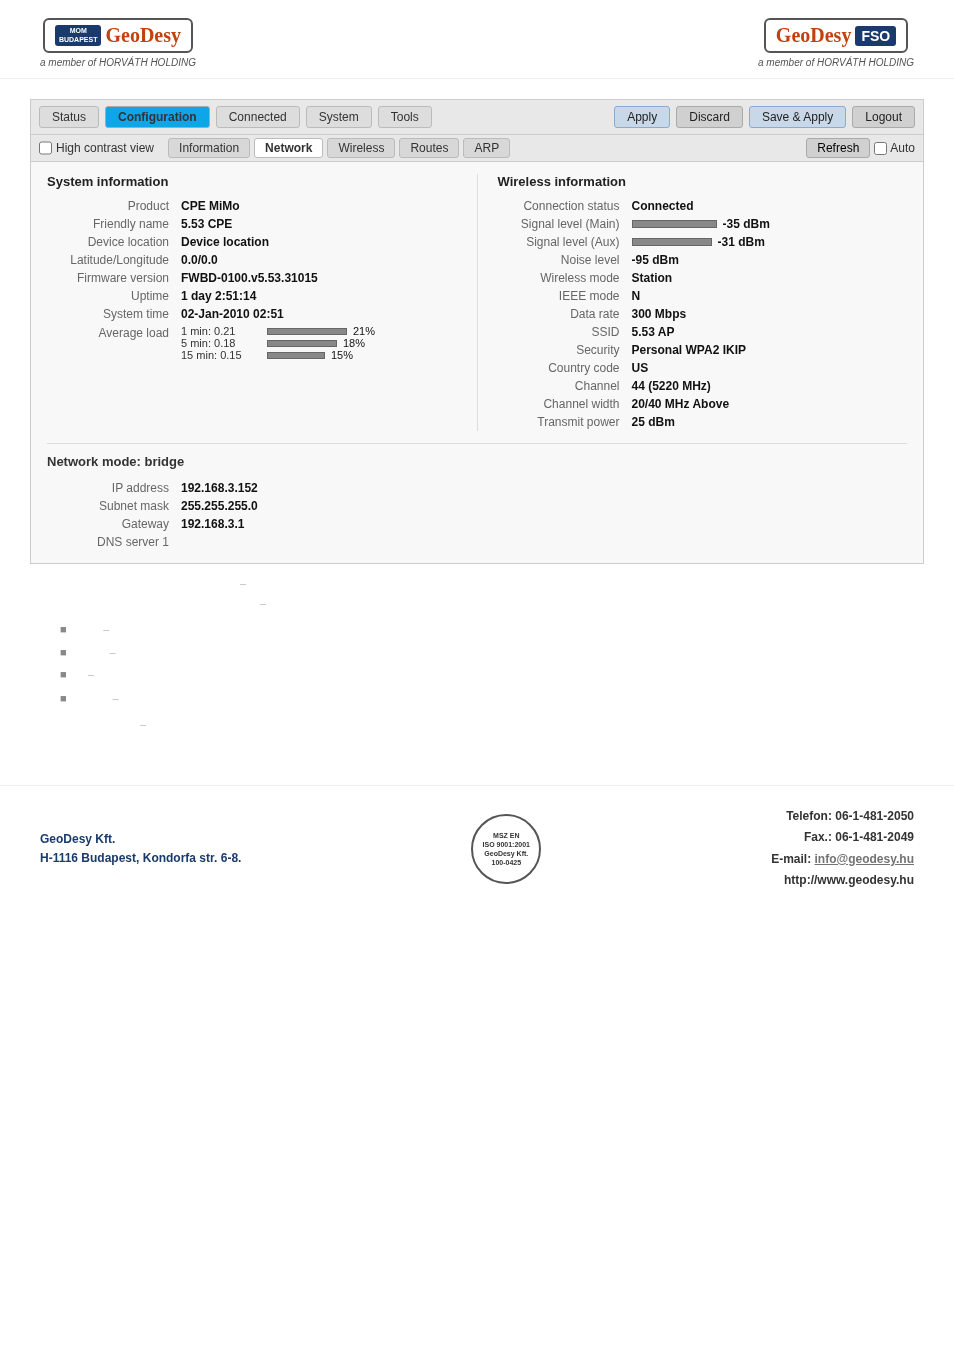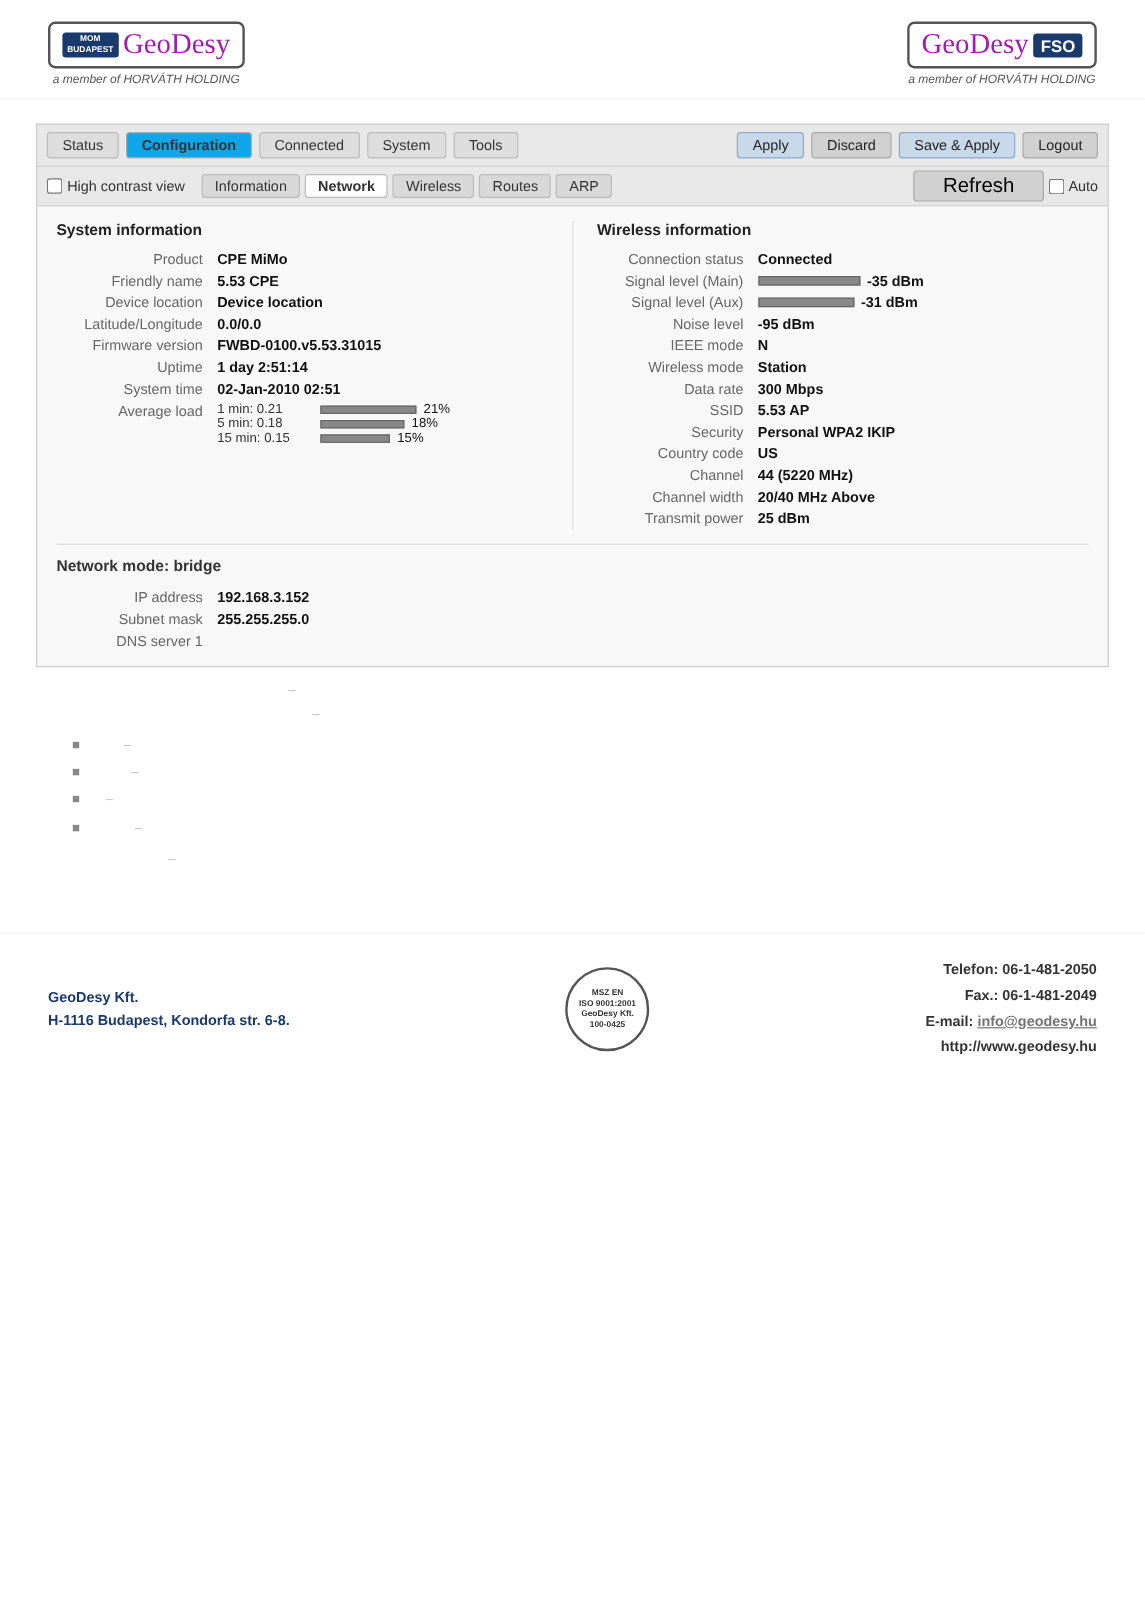--- a/index.html
+++ b/index.html
@@ -40,23 +40,23 @@
       color: white;
       font-size: 9px;
       font-weight: bold;
       padding: 2px 4px;
       border-radius: 3px;
       line-height: 1.2;
       text-align: center;
     }
 
     .logo-geodesy {
-      font-size: 24px;
-      font-weight: normal;
-      color: #a21caf;
+      font-size: 20px;
+      font-weight: bold;
+      color: #c2410c;
       font-family: 'Times New Roman', serif;
     }
 
     .logo-fso {
       background: #1a3a6b;
       color: white;
       font-size: 14px;
       font-weight: bold;
       padding: 2px 6px;
       border-radius: 3px;
@@ -148,26 +148,26 @@
     }
 
     .sub-tab.active {
       background: #fff;
       font-weight: bold;
     }
 
     .sub-nav-spacer { flex: 1; }
 
     .refresh-btn {
-      padding: 2px 24px;
+      padding: 2px 10px;
       background: #d0d0d0;
       border: 1px solid #aaa;
       border-radius: 3px;
       cursor: pointer;
-      font-size: 17px;
+      font-size: 12px;
     }
 
     .auto-check {
       display: flex;
       align-items: center;
       gap: 3px;
       font-size: 12px;
     }
 
     
@@ -466,26 +466,26 @@
                 <span class="signal-bar" style="width:80px;"></span>
                 <span>-31 dBm</span>
               </div>
             </td>
           </tr>
           <tr>
             <td>Noise level</td>
             <td>-95 dBm</td>
           </tr>
           <tr>
+            <td>Wireless mode</td>
+            <td>Station</td>
+          </tr>
+          <tr>
             <td>IEEE mode</td>
             <td>N</td>
-          </tr>
-          <tr>
-            <td>Wireless mode</td>
-            <td>Station</td>
           </tr>
           <tr>
             <td>Data rate</td>
             <td>300 Mbps</td>
           </tr>
           <tr>
             <td>SSID</td>
             <td>5.53 AP</td>
           </tr>
           <tr>
@@ -519,20 +519,24 @@
         <tbody>
             <tr>
           <td>IP address</td>
           <td>192.168.3.152</td>
         </tr>
         <tr>
           <td>Subnet mask</td>
           <td>255.255.255.0</td>
         </tr>
         <tr>
+          <td>Gateway</td>
+          <td>192.168.3.1</td>
+        </tr>
+        <tr>
           <td>DNS server 1</td>
           <td></td>
         </tr>
       </tbody>
         </table>
     </div>
 
   </div>
 
   <div class="footer-notes">

